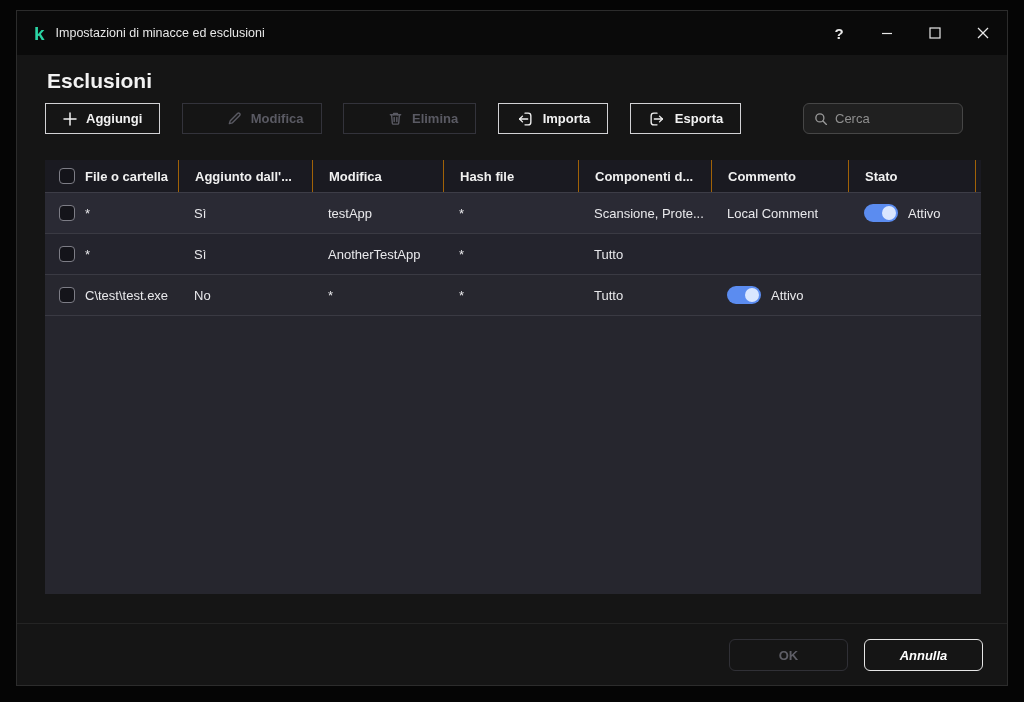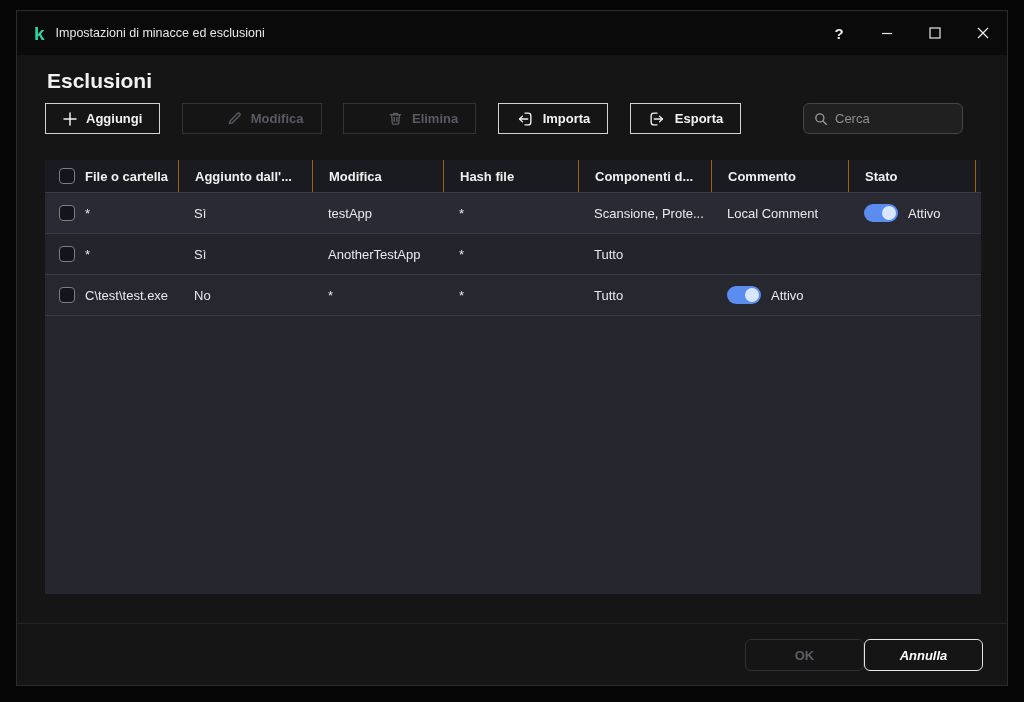--- a/index.html
+++ b/index.html
@@ -65,21 +65,21 @@
   .toggle { position:relative; width:34px; height:18px; border-radius:9px; flex:0 0 auto;
             margin-right:10px; }
   .toggle .knob { position:absolute; top:2px; width:14px; height:14px; border-radius:50%; }
   .toggle.on { background:#5b8cf0; }
   .toggle.on .knob { right:2px; background:#d9e6ff; }
   .toggle.off { background:#ececec; }
   .toggle.off .knob { left:2px; background:#17171f; }
 
   
   .footer-sep { position:absolute; left:0; right:0; top:612px; height:1px; background:#242424; }
-  .footer { position:absolute; right:24px; top:628px; display:flex; }
+  .footer { position:absolute; right:24px; top:628px; display:flex; gap:16px; }
   .fbtn { width:119px; height:32px; border-radius:6px; background:transparent; font-size:13px;
           font-weight:700; font-family:inherit; }
   .fbtn.ok { border:1px solid #303036; color:#5e5e66; }
   .fbtn.cancel { border:1px solid #e6e6e6; color:#ffffff;font-style:italic; }
 </style>
 </head>
 <body>
 
 <div class="window">
 

